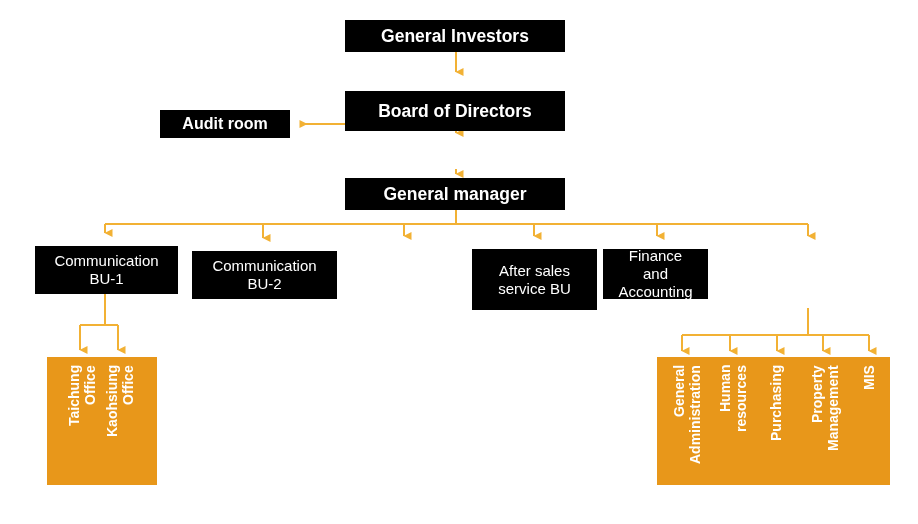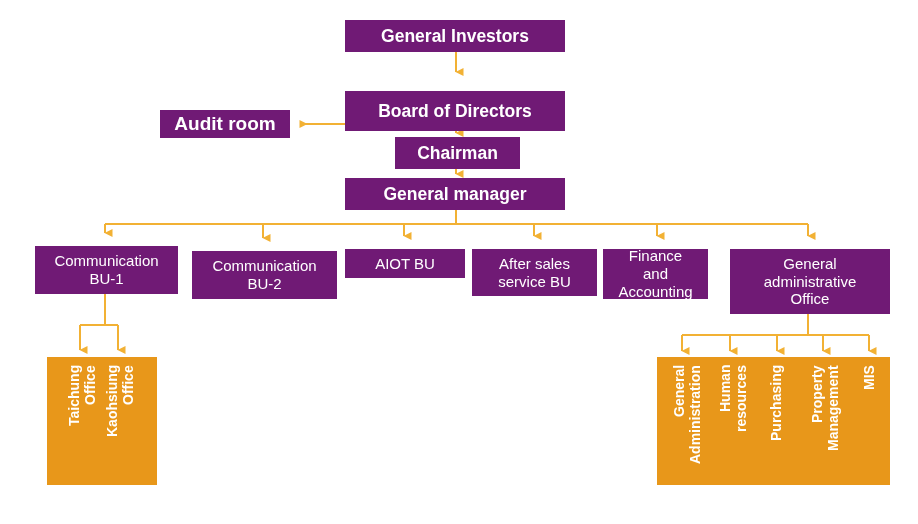--- a/index.html
+++ b/index.html
@@ -18,32 +18,32 @@
   #connectors {
     position: absolute;
     left: 0;
     top: 0;
     width: 918px;
     height: 524px;
     pointer-events: none;
   }
   .node {
     position: absolute;
-    background: #701a75;
+    background: #000000;
     color: #FFFFFF;
     display: flex;
     align-items: center;
     justify-content: center;
     text-align: center;
     line-height: 1.18;
     box-sizing: border-box;
     z-index: 2;
   }
   .node-lvl1 { font-size: 17.5px; font-weight: bold; }
-  .node-lvl2 { font-size: 19px; font-weight: bold; }
+  .node-lvl2 { font-size: 16px; font-weight: bold; }
   .node-bu   { font-size: 15px; font-weight: normal; margin-top: 6px; }
 
   
   .panel {
     position: absolute;
     background: #E8971A;
     z-index: 2;
   }
   .vlabel {
     position: absolute;
@@ -109,42 +109,37 @@
       <line x1="869" y1="335" x2="869" y2="351" marker-end="url(#arrow-down)"></line>
     </g>
   </svg>
 
   <div class="node node-lvl1" style="left:345px; top:20px; width:220px; height:32px;">General Investors</div>
 
   <div class="node node-lvl1" style="left:345px; top:76px; width:220px; height:40px;margin-top:15px;">Board of Directors</div>
 
   <div class="node node-lvl2" style="left:160px; top:110px; width:130px; height:28px;">Audit room</div>
 
-  <div class="node node-lvl1" style="left:395px; top:137px; width:125px; height:32px;">Chairman</div>
 
   <div class="node node-lvl1" style="left:345px; top:178px; width:220px; height:32px;text-align:right;">General manager</div>
 
   <div class="node node-bu" style="left:35px; top:240px; width:143px; height:48px; white-space:pre-line;">Communication
 BU-1</div>
 
   <div class="node node-bu" style="left:192px; top:245px; width:145px; height:48px; white-space:pre-line;">Communication
 BU-2</div>
 
-  <div class="node node-bu" style="left:345px; top:243px; width:120px; height:29px;">AIOT BU</div>
 
-  <div class="node node-bu" style="left:472px; top:243px; width:125px; height:47px; white-space:pre-line;">After sales
+  <div class="node node-bu" style="left:472px; top:243px; width:125px; height:61px; white-space:pre-line;">After sales
 service BU</div>
 
   <div class="node node-bu" style="left:603px; top:243px; width:105px; height:50px; white-space:pre-line;">Finance
 and
 Accounting</div>
 
-  <div class="node node-bu" style="left:730px; top:243px; width:160px; height:65px; white-space:pre-line;">General
-administrative
-Office</div>
 
   <div class="panel" style="left:47px; top:357px; width:110px; height:128px;">
     <div class="vlabel" style="left:20px; height:112px;">Taichung
 Office</div>
     <div class="vlabel" style="left:58px; height:112px;">Kaohsiung
 Office</div>
   </div>
 
   <div class="panel" style="left:657px; top:357px; width:233px; height:128px;">
     <div class="vlabel" style="left:15px; height:112px;">General

